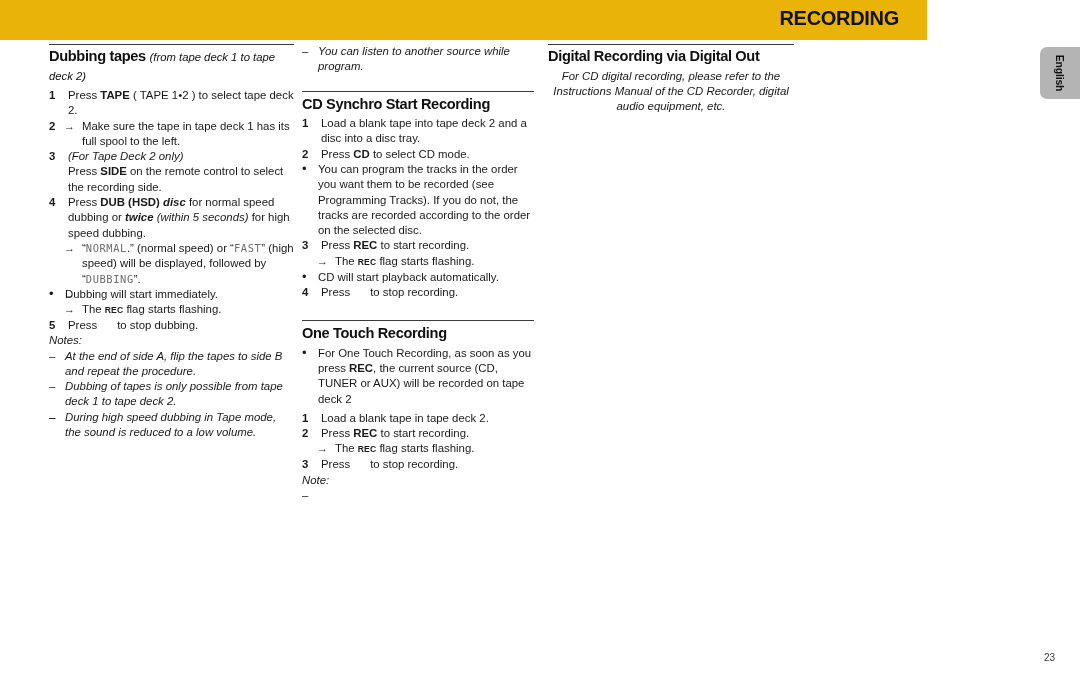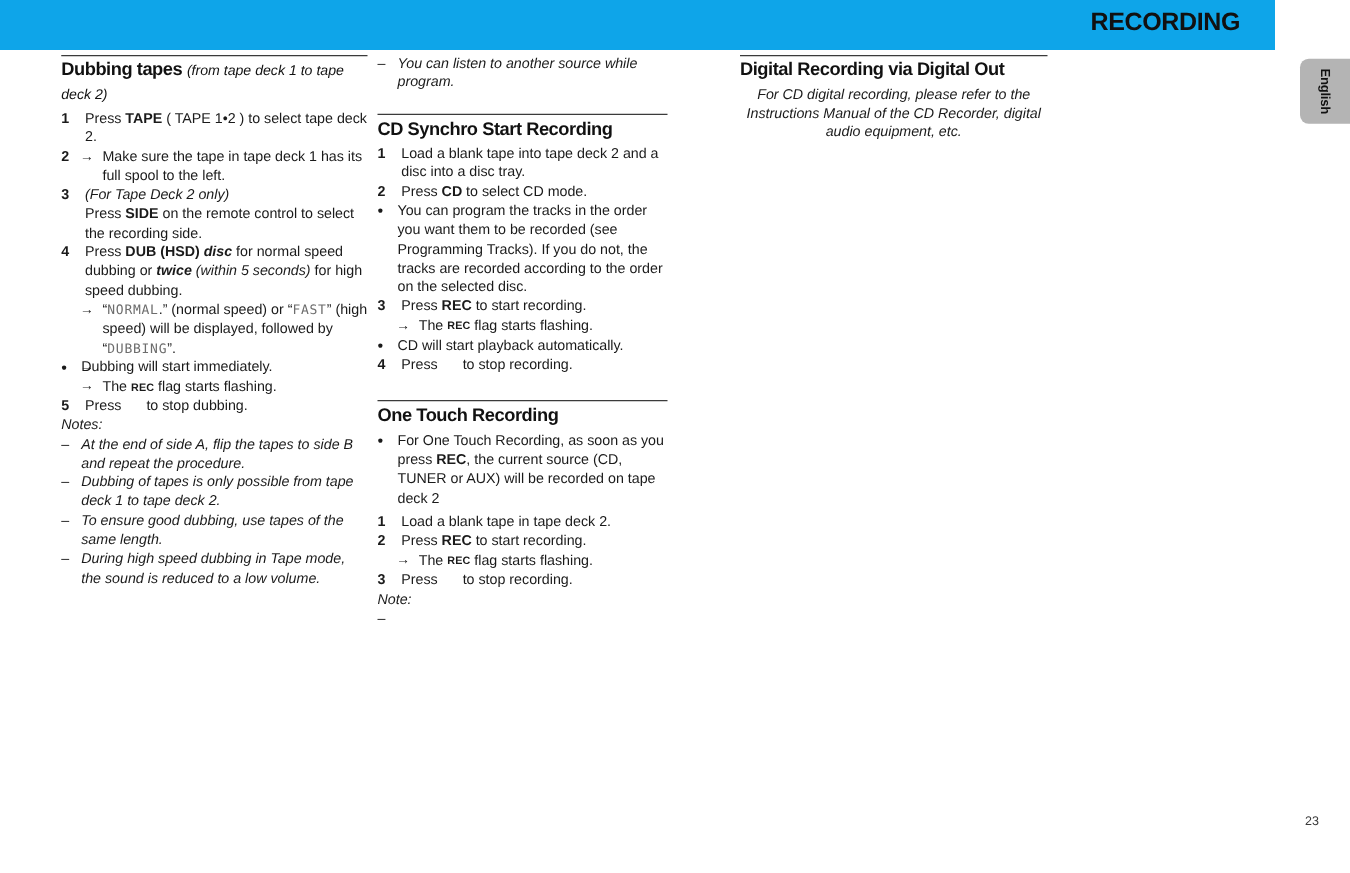--- a/index.html
+++ b/index.html
@@ -13,23 +13,23 @@
     font-family: "Liberation Sans", sans-serif;
     color: #1a1a1a;
     overflow: hidden;
     position: relative;
   }
 
   
   #header-bar {
     position: absolute;
     left: 0; top: 0;
-    width: 1020px;
+    width: 927px;
     height: 40px;
-    background: #0ea5e9;
+    background: #eab308;
   }
   #header-title {
     position: absolute;
     right: 28px;
     top: 7px;
     font-size: 20px;
     font-weight: bold;
     letter-spacing: -0.3px;
     color: #111;
   }
@@ -59,21 +59,21 @@
 
   
   .column {
     position: absolute;
     top: 44px;
     font-size: 11.4px;
     line-height: 15.3px;
   }
   #column-1 { left: 49px;  width: 245px; }
   #column-2 { left: 302px; width: 232px; }
-  #column-3 { left: 548px; width: 246px; margin-left: 44px; }
+  #column-3 { left: 548px; width: 246px; }
 
   
   .rule {
     border-top: 1.6px solid #3b3b3b;
     margin: 0 0 4px 0;
     height: 0;
   }
   .rule.tight { margin-bottom: 3px; }
 
   h2.section-heading {
@@ -185,21 +185,21 @@
     <div class="row cont"><span><span>Press </span><span class="b">SIDE</span><span> on the remote control to select the recording side.</span></span></div>
     <div class="row"><span class="marker">4</span><span><span>Press </span><span class="b">DUB (HSD)</span><span> </span><span class="bi">disc</span><span> for normal speed dubbing or </span><span class="bi">twice</span><span> </span><span class="i">(within 5 seconds)</span><span> for high speed dubbing.</span></span></div>
     <div class="row arrow"><span class="marker light">→</span><span><span>“</span><span class="lcd">NORMAL</span><span>.” (normal speed) or “</span><span class="lcd">FAST</span><span>” (high speed) will be displayed, followed by </span><span>“</span><span class="lcd">DUBBING</span><span>”.</span></span></div>
     <div class="row arrow"><span class="marker light">→</span></div>
     <div class="row bullet"><span class="marker light">•</span><span><span>Dubbing will start immediately.</span></span></div>
     <div class="row arrow"><span class="marker light">→</span><span><span>The </span><span class="flag">REC</span><span> flag starts flashing.</span></span></div>
     <div class="row"><span class="marker">5</span><span><span>Press</span><span class="glyph-gap"></span><span>to stop dubbing.</span></span></div>
     <p class="notes-label gap">Notes:</p>
     <div class="row dash"><span class="marker light">–</span><span><span class="i">At the end of side A, flip the tapes to side B and repeat the procedure.</span></span></div>
     <div class="row dash"><span class="marker light">–</span><span><span class="i">Dubbing of tapes is only possible from tape deck 1 to tape deck 2.</span></span></div>
-    <div class="row dash"><span class="marker light">–</span><span><span class="i">To ensure good dubbing, use tapes of the same length.</span></span></div>
+    <div class="row dash"><span class="marker light">–</span></div>
     <div class="row dash"><span class="marker light">–</span><span><span class="i">During high speed dubbing in Tape mode, the sound is reduced to a low volume.</span></span></div>
   </div>
 <div class="column" id="column-2">
     <div class="row dash"><span class="marker light">–</span><span><span class="i">You can listen to another source while program.</span></span></div>
     <div class="rule" style="margin-top: 16px;"></div>
     <h2 class="section-heading"><span>CD Synchro Start Recording</span></h2>
     <div class="row"><span class="marker">1</span><span><span>Load a blank tape into tape deck 2 and a disc into a disc tray.</span></span></div>
     <div class="row"><span class="marker">2</span><span><span>Press </span><span class="b">CD</span><span> to select CD mode.</span></span></div>
     <div class="row bullet"><span class="marker light">•</span><span><span>You can program the tracks in the order you want them to be recorded (see Programming Tracks).  If you do not, the tracks are recorded according to the order on the selected disc.</span></span></div>
     <div class="row"><span class="marker">3</span><span><span>Press </span><span class="b">REC</span><span> to start recording.</span></span></div>

